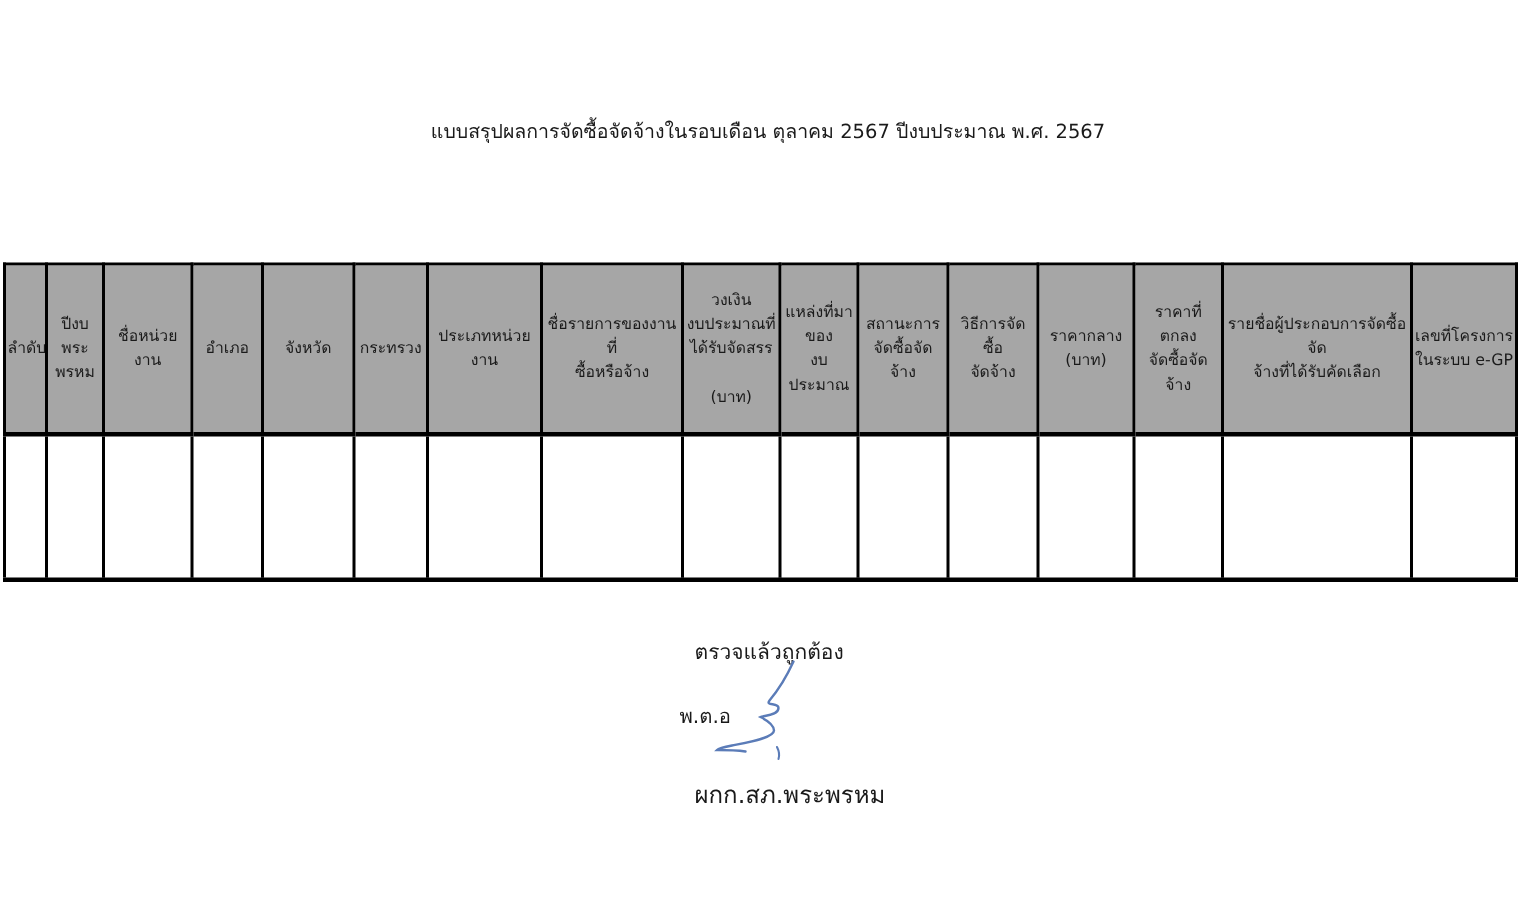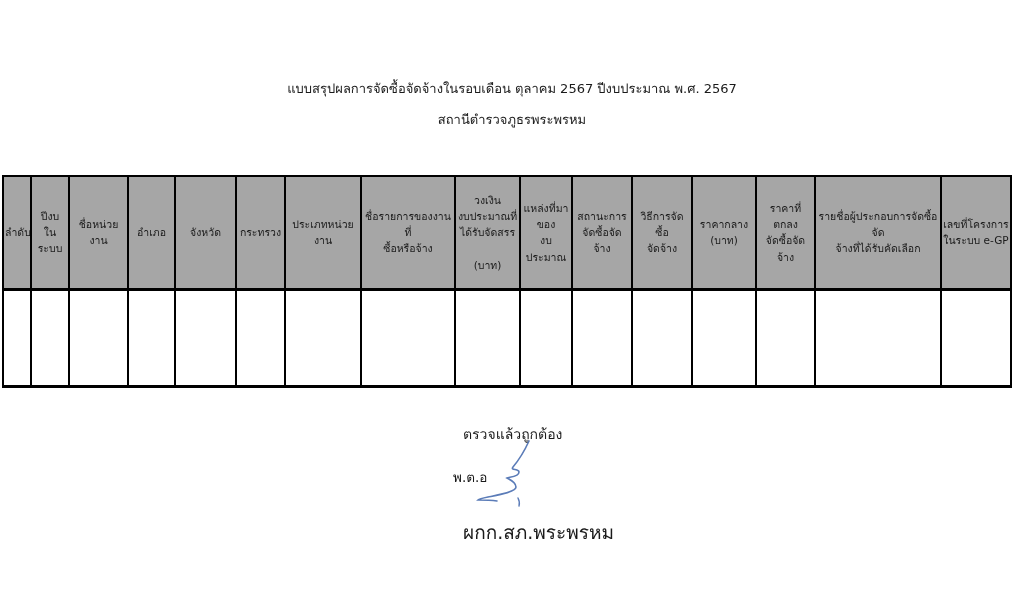--- a/index.html
+++ b/index.html
@@ -28,30 +28,29 @@
   .doc-table td{border:2px solid #000;background:#fff;}
 
   .note-band{
     position:absolute;left:8px;top:309px;width:997px;height:37px;background:#ffffff;
     display:flex;align-items:center;justify-content:center;
     font-size:16px;z-index:2;
   }
 
   .sig-approval{position:absolute;left:463px;top:423px;font-size:14px;z-index:1;}
   .sig-rank{position:absolute;left:453px;top:466px;font-size:13.5px;text-align:center;}
-  .sig-position{position:absolute;left:463px;top:517px;font-size:19px;}
+  .sig-position{position:absolute;left:463px;top:517px;font-size:16px;}
   .signature-svg{position:absolute;left:455px;top:430px;z-index:3;}
 </style>
 </head>
 <body>
 
 <div class="page">
 
   <div class="title-line title-1">แบบสรุปผลการจัดซื้อจัดจ้างในรอบเดือน ตุลาคม 2567 ปีงบประมาณ พ.ศ. 2567</div>
-  <div class="title-line title-2">สถานีตำรวจภูธรพระพรหม</div>
 
   <table class="doc-table">
     <colgroup>
       <col style="width:28px">
         <col style="width:38px">
         <col style="width:59px">
         <col style="width:47px">
       <col style="width:61px">
         <col style="width:49px">
         <col style="width:76px">
@@ -62,21 +61,21 @@
         <col style="width:60px">
       <col style="width:64px">
         <col style="width:59px">
         <col style="width:126px">
         <col style="width:70px">
     </colgroup>
     <thead>
       <tr>
         <th>ลำดับ</th>
         <th>ปีงบ
-ในระบบ</th>
+พระพรหม</th>
         <th>ชื่อหน่วยงาน</th>
         <th>อำเภอ</th>
         <th>จังหวัด</th>
         <th>กระทรวง</th>
         <th>ประเภทหน่วยงาน</th>
         <th>ชื่อรายการของงานที่
 ซื้อหรือจ้าง</th>
         <th>วงเงิน
 งบประมาณที่
 ได้รับจัดสรร

